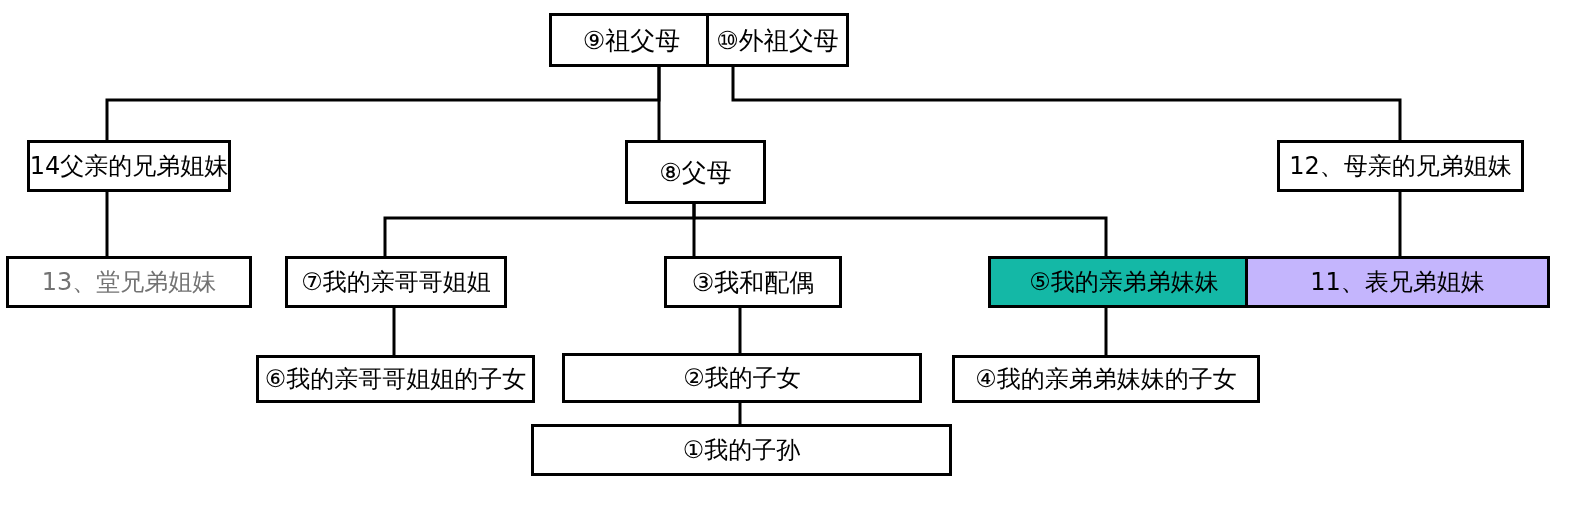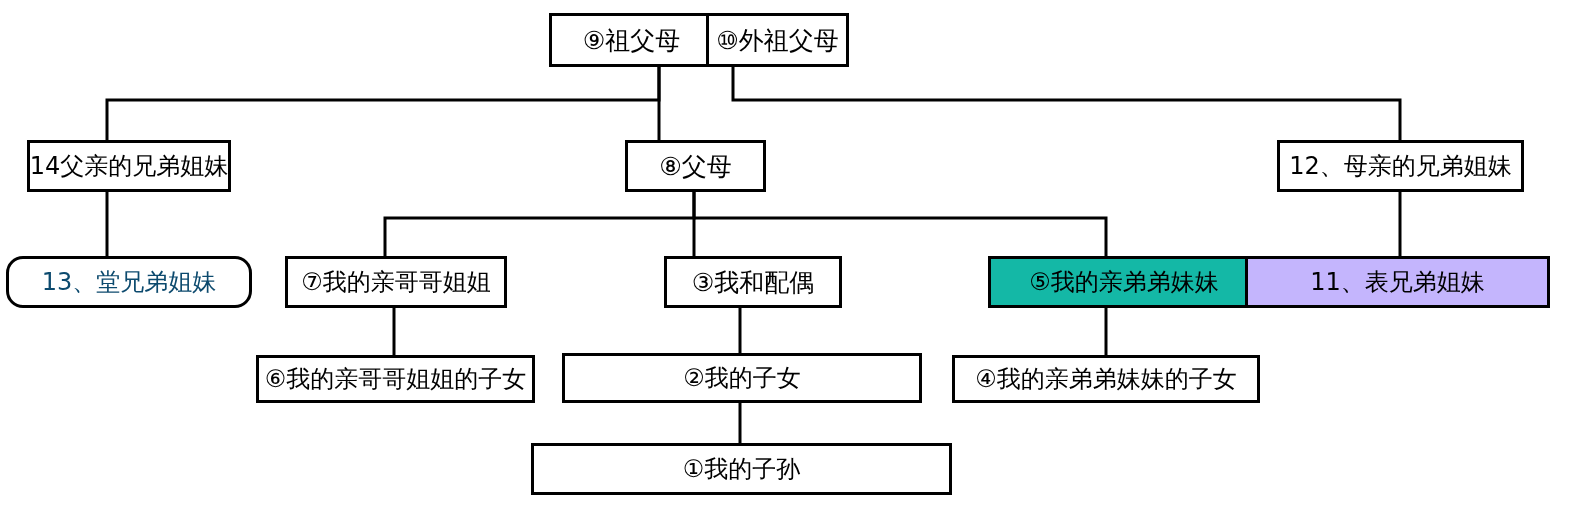--- a/index.html
+++ b/index.html
@@ -63,27 +63,27 @@
   <div id="nodes-layer">
       <div class="node" style="left: 549px; top: 13px; width: 165px; height: 54px; background: rgb(255, 255, 255); border-color: rgb(0, 0, 0); color: rgb(0, 0, 0);">
         <span class="label" style="font-size: 25px;">⑨祖父母</span>
       </div>
       <div class="node" style="left: 706px; top: 13px; width: 143px; height: 54px; background: rgb(255, 255, 255); border-color: rgb(0, 0, 0); color: rgb(0, 0, 0);">
         <span class="label" style="font-size: 25px;">⑩外祖父母</span>
       </div>
       <div class="node" style="left: 27px; top: 140px; width: 204px; height: 52px; background: rgb(255, 255, 255); border-color: rgb(0, 0, 0); color: rgb(0, 0, 0);">
         <span class="label" style="font-size: 24px;">14父亲的兄弟姐妹</span>
       </div>
-      <div class="node" style="left: 625px; top: 140px; width: 141px; height: 52px; background: rgb(255, 255, 255); border-color: rgb(0, 0, 0); color: rgb(0, 0, 0);">
+      <div class="node" style="left: 625px; top: 140px; width: 141px; height: 64px; background: rgb(255, 255, 255); border-color: rgb(0, 0, 0); color: rgb(0, 0, 0);">
         <span class="label" style="font-size: 25px;">⑧父母</span>
       </div>
       <div class="node" style="left: 1277px; top: 140px; width: 247px; height: 52px; background: rgb(255, 255, 255); border-color: rgb(0, 0, 0); color: #000000;">
         <span class="label" style="font-size: 24px;">12、母亲的兄弟姐妹</span>
       </div>
-      <div class="node" style="left: 6px; top: 256px; width: 246px; height: 52px; background: rgb(255, 255, 255); border-color: rgb(0, 0, 0); color: #0c4a6e; border-radius: 17px;">
+      <div class="node" style="left: 6px; top: 256px; width: 246px; height: 52px; background: rgb(255, 255, 255); border-color: rgb(0, 0, 0); color: #737373;">
         <span class="label" style="font-size: 24px;">13、堂兄弟姐妹</span>
       </div>
       <div class="node" style="left: 285px; top: 256px; width: 222px; height: 52px; background: rgb(255, 255, 255); border-color: rgb(0, 0, 0); color: rgb(0, 0, 0);">
         <span class="label" style="font-size: 24px;">⑦我的亲哥哥姐姐</span>
       </div>
       <div class="node" style="left: 664px; top: 256px; width: 178px; height: 52px; background: rgb(255, 255, 255); border-color: rgb(0, 0, 0); color: rgb(0, 0, 0);">
         <span class="label" style="font-size: 25px;">③我和配偶</span>
       </div>
       <div class="node" style="left: 988px; top: 256px; width: 272px; height: 52px; background: #14b8a6; border-color: rgb(0, 0, 0); color: rgb(0, 0, 0);">
         <span class="label" style="font-size: 24px;">⑤我的亲弟弟妹妹</span>
@@ -93,17 +93,17 @@
       </div>
       <div class="node" style="left: 256px; top: 355px; width: 279px; height: 48px; background: rgb(255, 255, 255); border-color: rgb(0, 0, 0); color: rgb(0, 0, 0);">
         <span class="label" style="font-size: 24px;">⑥我的亲哥哥姐姐的子女</span>
       </div>
       <div class="node" style="left: 562px; top: 353px; width: 360px; height: 50px; background: rgb(255, 255, 255); border-color: rgb(0, 0, 0); color: rgb(0, 0, 0);">
         <span class="label" style="font-size: 24px;">②我的子女</span>
       </div>
       <div class="node" style="left: 952px; top: 355px; width: 308px; height: 48px; background: rgb(255, 255, 255); border-color: rgb(0, 0, 0); color: rgb(0, 0, 0);">
         <span class="label" style="font-size: 24px;">④我的亲弟弟妹妹的子女</span>
       </div>
-      <div class="node" style="left: 531px; top: 443px; width: 421px; height: 52px; background: rgb(255, 255, 255); border-color: rgb(0, 0, 0); color: rgb(0, 0, 0);">
+      <div class="node" style="left: 531px; top: 424px; width: 421px; height: 52px; background: rgb(255, 255, 255); border-color: rgb(0, 0, 0); color: rgb(0, 0, 0);">
         <span class="label" style="font-size: 24px;">①我的子孙</span>
       </div>
     </div>
 </div>
 
 </body></html>

